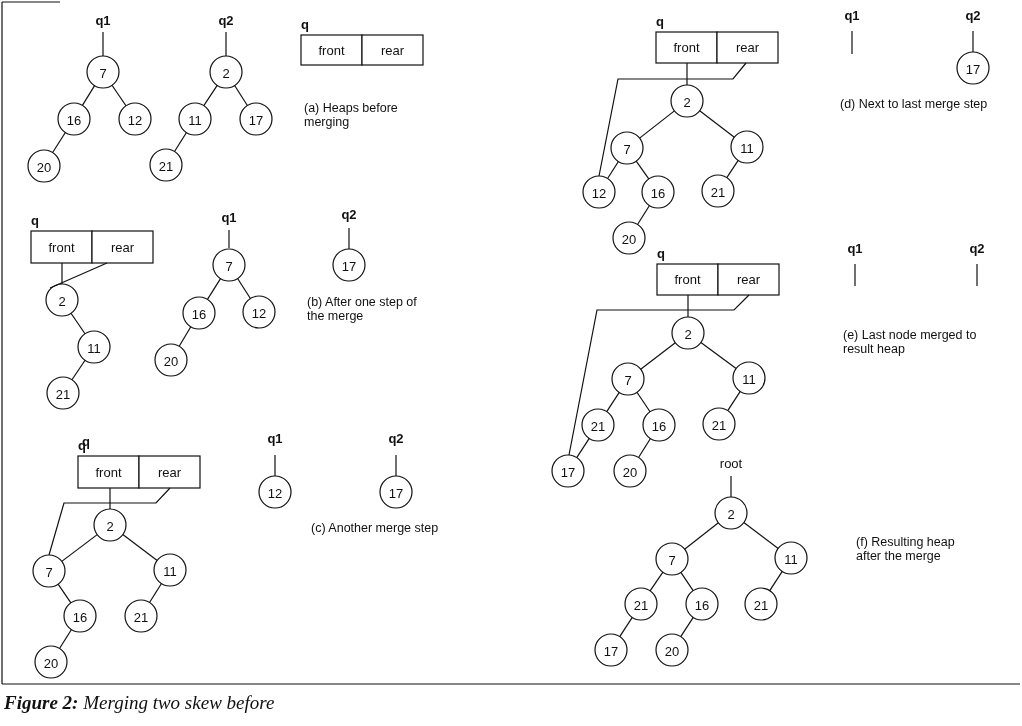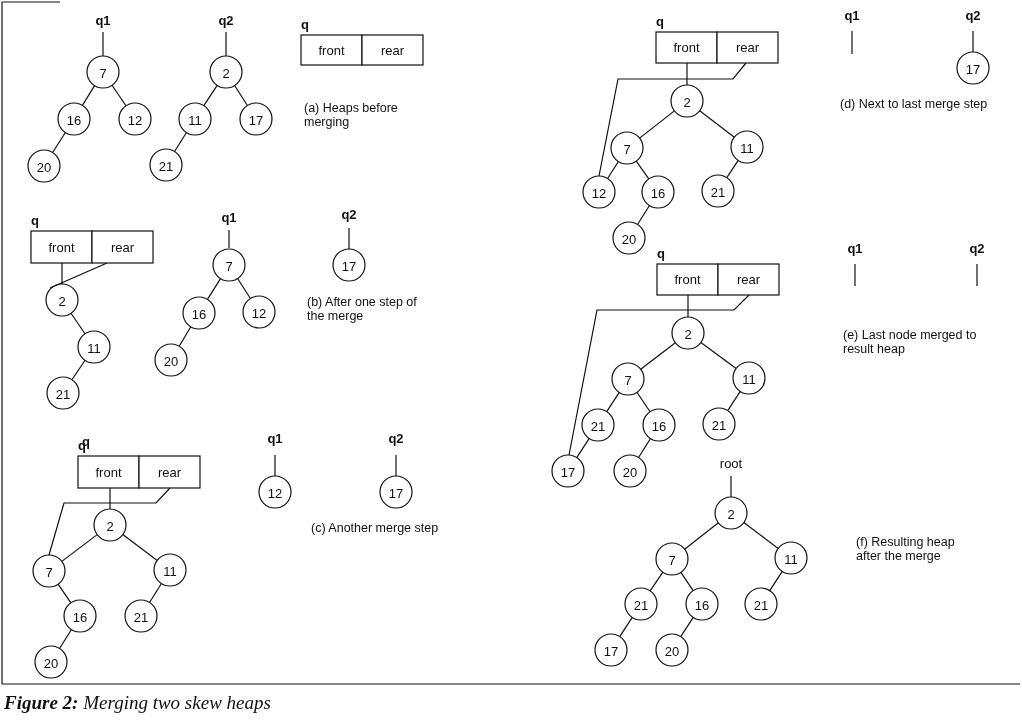--- a/index.html
+++ b/index.html
@@ -330,14 +330,14 @@
         <circle cx="731" cy="513" r="16" class="node-circle"></circle>
         <text x="731" y="514" class="node-label">2</text>
       </g>
       <text x="856" y="546" class="caption">(f) Resulting heap</text>
       <text x="856" y="560" class="caption">after the merge</text>
     </g>
 </svg>
 
 <div id="figure-caption">
   <span class="fig-num">Figure 2:</span>
-  <span>Merging two skew heaps</span>
+  <span>Merging two skew before</span>
 </div>
 
 </body></html>

